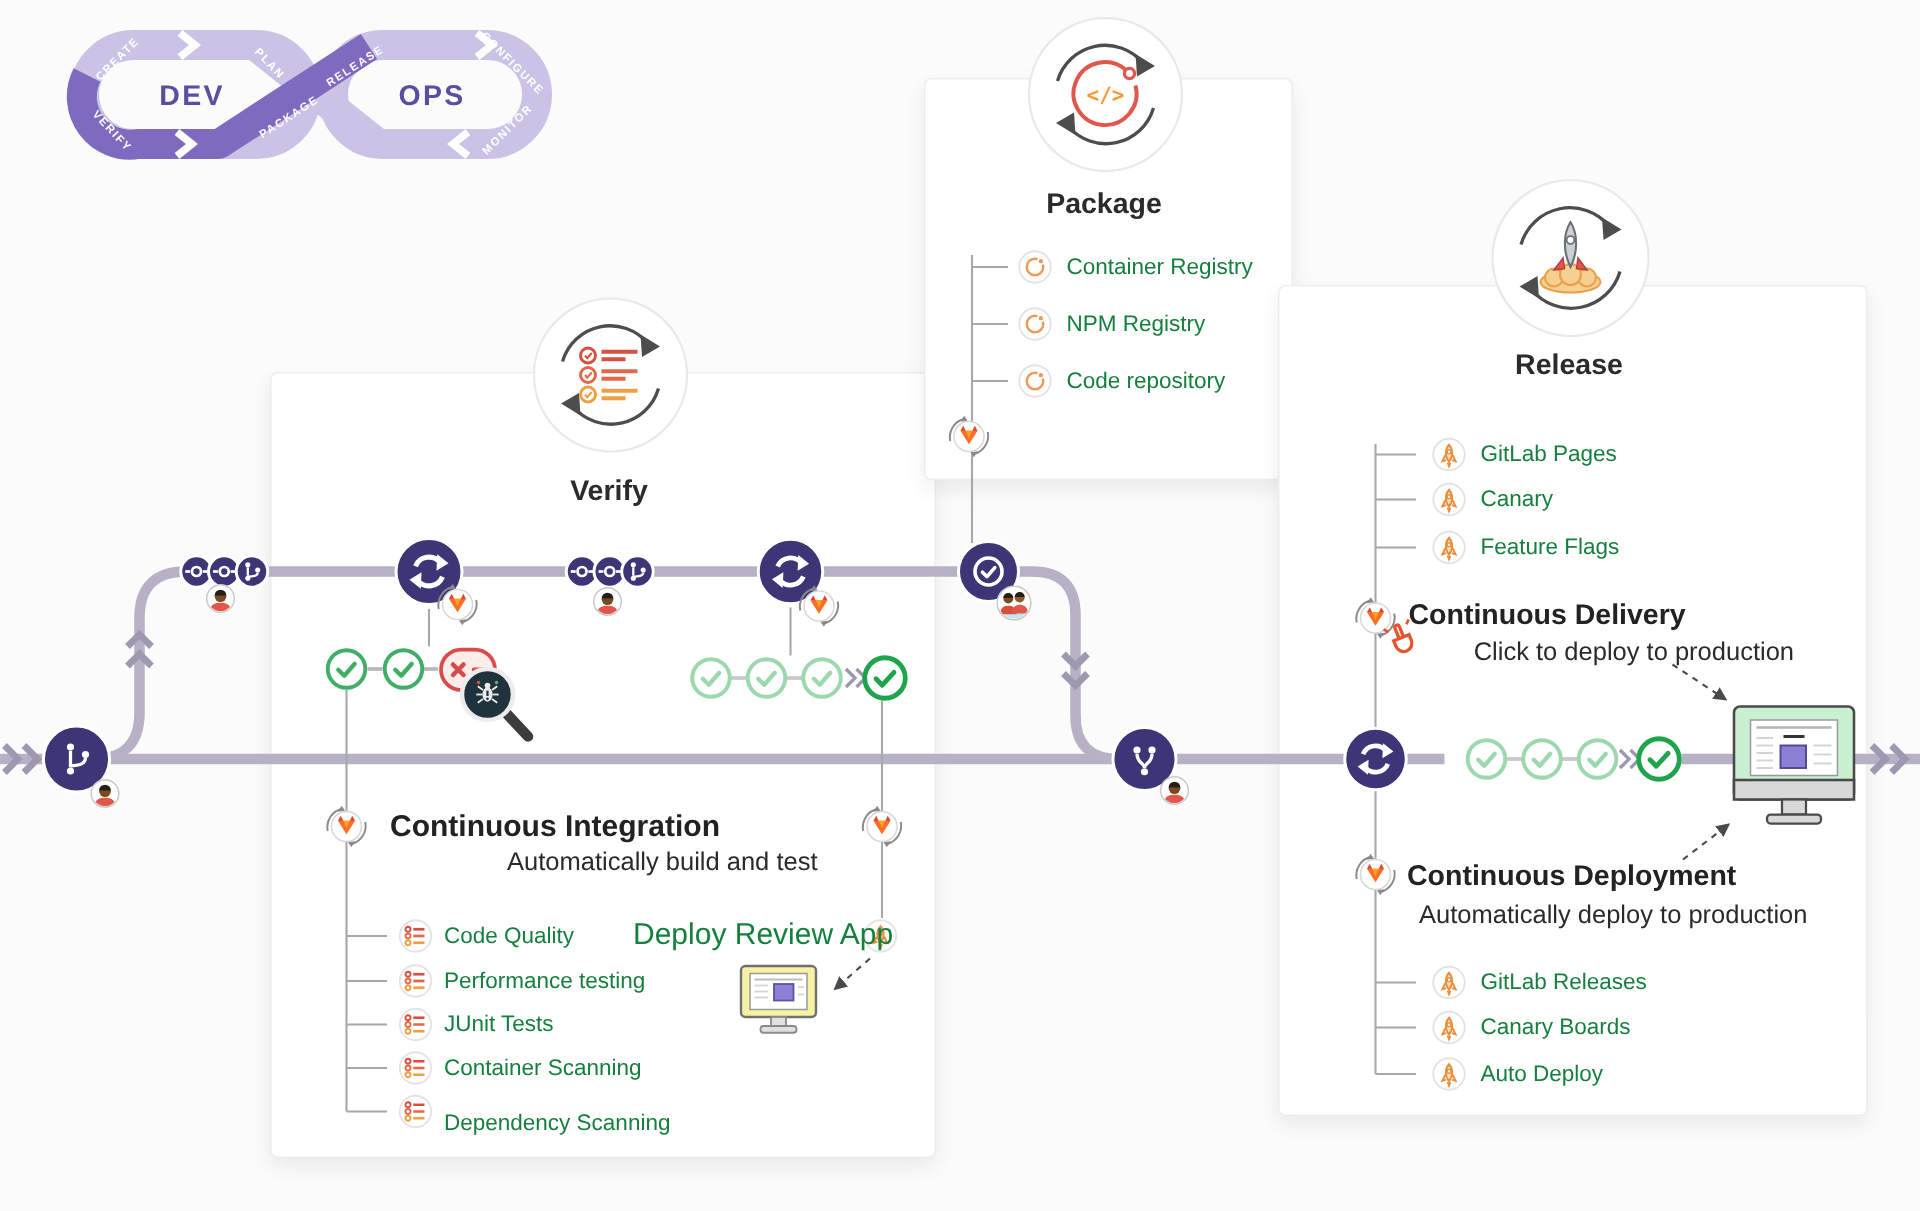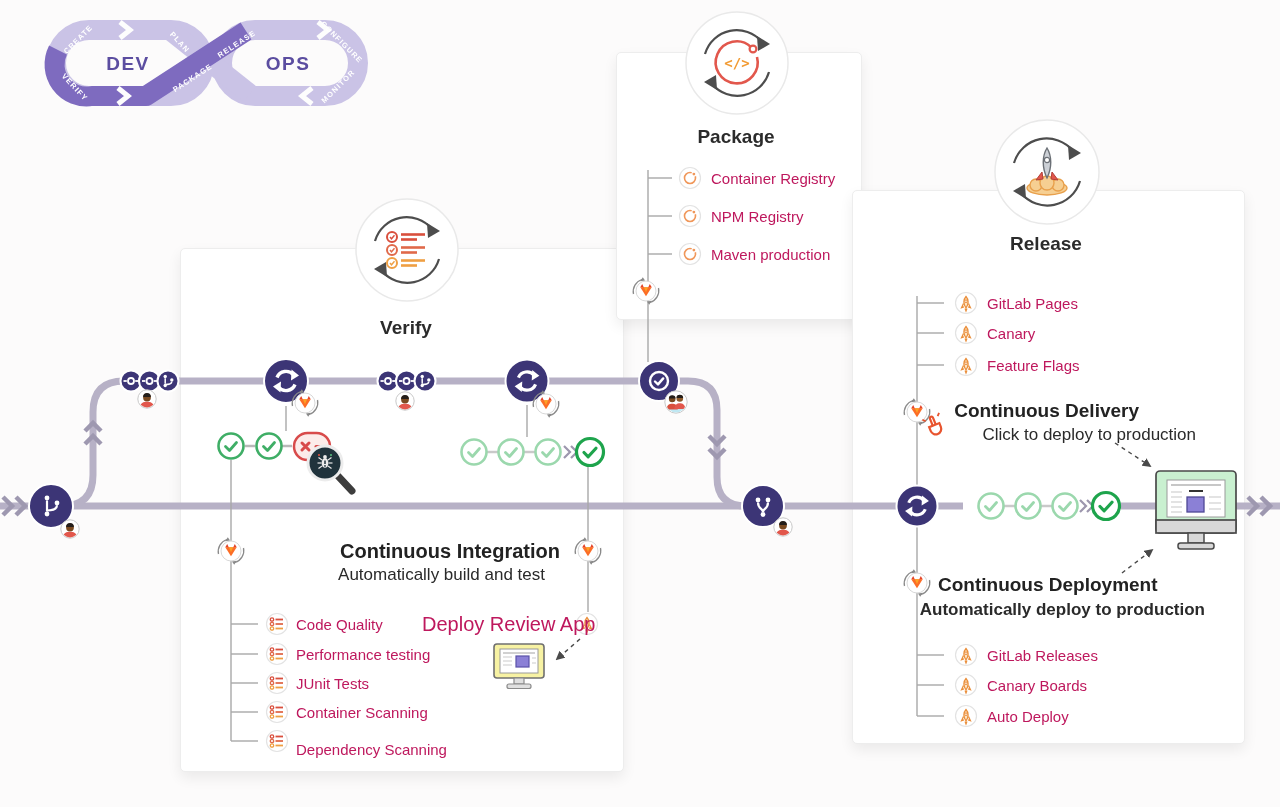--- a/index.html
+++ b/index.html
@@ -7,23 +7,23 @@
     width:1280px;height:807px;position:relative;overflow:hidden;
     background:#fcfbfb;
     font-family:"Liberation Sans", sans-serif;
   }
   .card{
     position:absolute;background:#ffffff;border:1px solid #ededed;
     border-radius:5px;box-shadow:0 6px 14px rgba(0,0,0,0.07);z-index:5;
   }
   .stage-icon{position:absolute;z-index:12;}
   .overlay{position:absolute;left:0;top:0;z-index:20;}
-  .txt{position:absolute;z-index:30;white-space:nowrap;color:#be185d;}
+  .txt{position:absolute;z-index:30;white-space:nowrap;color:#15803d;}
   .stage-title{font-size:19px;font-weight:bold;color:#2b2b2b;text-align:center;}
-  .sec-title{font-size:20px;font-weight:bold;color:#222;text-align:right;}
+  .sec-title{font-size:20px;font-weight:bold;color:#222;text-align:left;}
   .sec-sub{font-size:17px;color:#2a2a2a;text-align:right;}
   .item-label{font-size:15px;transform:translateY(-50%);}
   .right-label{font-size:20px;transform:translateY(-50%);text-align:left;}
   .loop-svg{position:absolute;left:22px;top:4px;z-index:8;}
 </style>
 </head>
 <body>
 
 <div class="card" style="left:180px;top:248px;width:442px;height:522px;"></div>
 <div class="card" style="left:616px;top:52px;width:244px;height:266px;"></div>
@@ -426,38 +426,38 @@
     <rect x="1178" y="543" width="36" height="6" rx="2.5" fill="#d8d8d8" stroke="#4a4a4a" stroke-width="1.5"></rect>
   </g>
 </svg>
 
 <div class="txt stage-title" style="left:306px;top:317px;width:200px;">Verify</div>
 <div class="txt stage-title" style="left:636px;top:126px;width:200px;">Package</div>
 <div class="txt stage-title" style="left:946px;top:233px;width:200px;">Release</div>
 
 <div class="txt item-label" style="left:711px;top:178px;">Container Registry</div>
 <div class="txt item-label" style="left:711px;top:216px;">NPM Registry</div>
-<div class="txt item-label" style="left:711px;top:254px;">Maven production</div>
+<div class="txt item-label" style="left:711px;top:254px;">Code repository</div>
 
 <div class="txt item-label" style="left:987px;top:303px;text-align:right;">GitLab Pages</div>
 <div class="txt item-label" style="left:987px;top:333px;">Canary</div>
 <div class="txt item-label" style="left:987px;top:365px;">Feature Flags</div>
 
 <div class="txt sec-title" style="left:260px;top:540px;width:300px;">Continuous Integration</div>
 <div class="txt sec-sub" style="left:260px;top:565px;width:285px;">Automatically build and test</div>
 
 <div class="txt item-label" style="left:296px;top:624px;">Code Quality</div>
 <div class="txt item-label" style="left:296px;top:654px;">Performance testing</div>
 <div class="txt item-label" style="left:296px;top:683px;">JUnit Tests</div>
 <div class="txt item-label" style="left:296px;top:712px;">Container Scanning</div>
 <div class="txt item-label" style="left:296px;top:749px;">Dependency Scanning</div>
 
 <div class="txt right-label" style="left:422px;top:624px;width:150px;">Deploy Review App</div>
 
 <div class="txt sec-title" style="left:939px;top:400px;width:200px;font-size:19px;">Continuous Delivery</div>
 <div class="txt sec-sub" style="left:896px;top:425px;width:300px;">Click to deploy to production</div>
 
 <div class="txt sec-title" style="left:938px;top:574px;width:212px;font-size:19px;">Continuous Deployment</div>
-<div class="txt sec-sub" style="left:905px;top:600px;width:300px;font-weight:bold;">Automatically deploy to production</div>
+<div class="txt sec-sub" style="left:905px;top:600px;width:300px;">Automatically deploy to production</div>
 
 <div class="txt item-label" style="left:987px;top:655px;">GitLab Releases</div>
 <div class="txt item-label" style="left:987px;top:685px;">Canary Boards</div>
 <div class="txt item-label" style="left:987px;top:716px;">Auto Deploy</div>
 
 </body></html>

